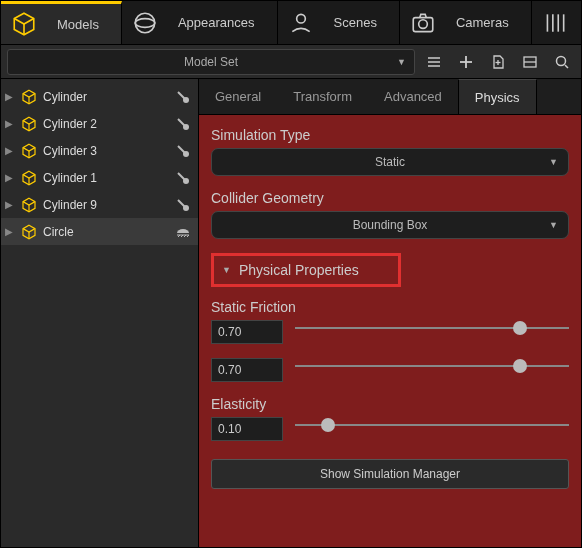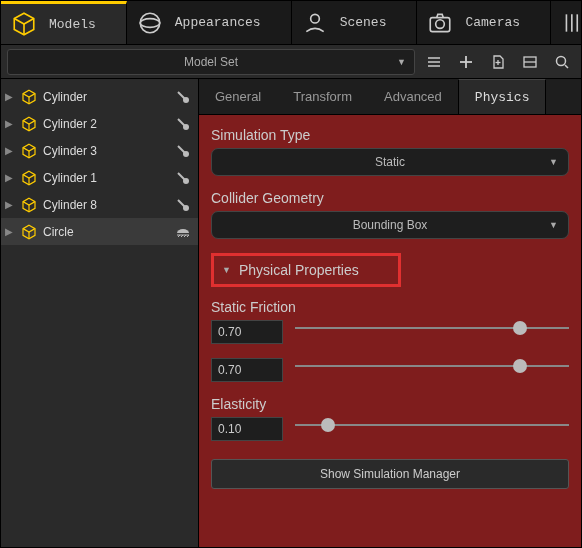--- a/index.html
+++ b/index.html
@@ -13,27 +13,26 @@
     border: 1px solid #000;
   }
   .top-tabs {
     display: flex;
     height: 44px;
     background: #1a1a1a;
     border-bottom: 1px solid #000;
   }
   .top-tab {
     display: flex; align-items: center;
-    padding: 0 30px 0 10px;
-    gap: 12px;
+    padding: 0 22px 0 10px;
+    gap: 20px;
     color: #ccc;
     cursor: pointer;
     border-right: 1px solid #000;
     font-size: 13px;
-    font-family: Liberation Mono, monospace;
   }
   .top-tab.active {
     background: #2a2a2a;
     border-top: 3px solid #ffcc00;
     padding-top: 0;
   }
   .top-tab svg { width: 26px; height: 26px; }
   .top-tab.active svg { }
   .toolbar-row {
     display: flex;
@@ -110,21 +109,20 @@
     color: #999;
     cursor: pointer;
     font-size: 13px;
   }
   .prop-tab.active {
     background: #2a2a2a;
     color: #ddd;
     border-top: 1px solid #444;
     border-left: 1px solid #000;
     border-right: 1px solid #000;
-    font-family: Liberation Mono, monospace;
   }
   .prop-body {
     padding: 12px 12px;
     overflow-y: auto;
   }
   .field-label {
     font-size: 14px; color: #ccc; margin-bottom: 5px;
   }
   .dropdown {
     height: 28px;
@@ -337,21 +335,21 @@
           </svg>
         </span>
     </div>
     <div class="tree-row">
       <span class="tree-arrow">▶</span>
       <svg class="tree-cube" viewBox="0 0 24 24" fill="none" stroke="#ffcc00" stroke-width="1.6">
           <path d="M12 3 L20 7.5 L20 16.5 L12 21 L4 16.5 L4 7.5 Z"></path>
           <path d="M4 7.5 L12 12 L20 7.5"></path>
           <path d="M12 12 L12 21"></path>
         </svg>
-      <span class="tree-label">Cylinder 8</span>
+      <span class="tree-label">Cylinder 9</span>
       <span class="tree-bullet">
           <svg width="14" height="14" viewBox="0 0 14 14">
             <path d="M2 2 Q5 5 9 9" stroke="#bbb" stroke-width="2" fill="none"></path>
             <circle cx="10" cy="10" r="3" fill="#bbb"></circle>
           </svg>
         </span>
     </div>
     <div class="tree-row selected">
       <span class="tree-arrow">▶</span>
       <svg class="tree-cube" viewBox="0 0 24 24" fill="none" stroke="#ffcc00" stroke-width="1.6">

